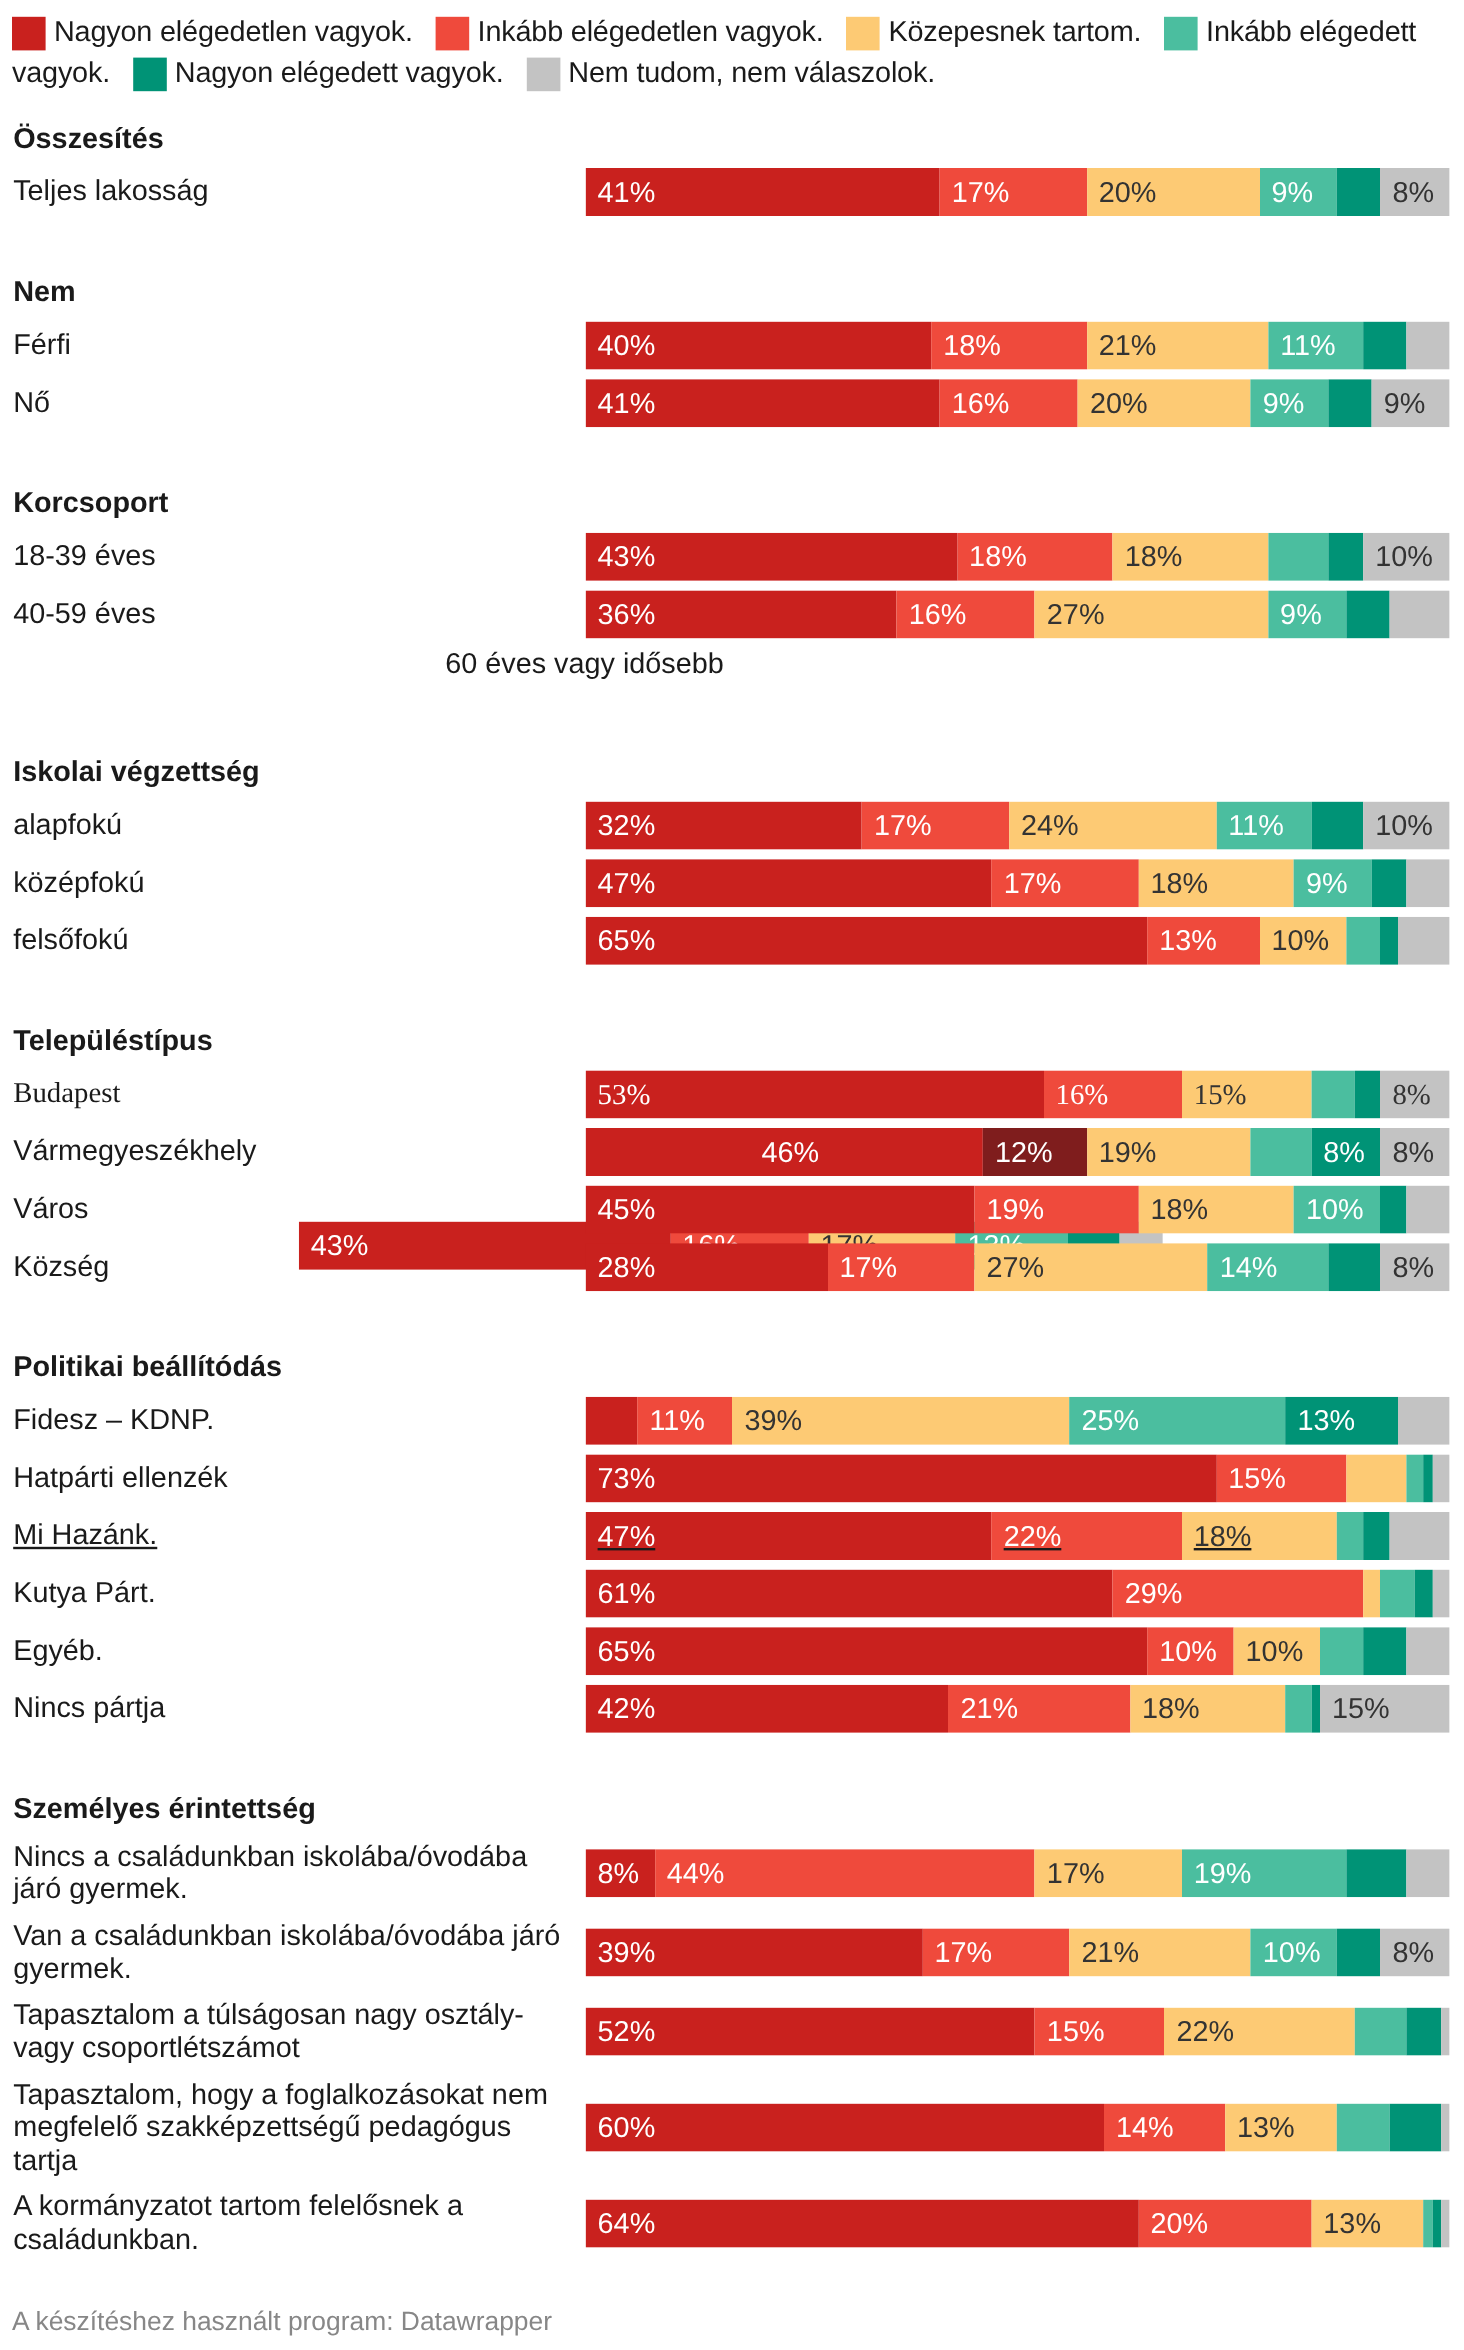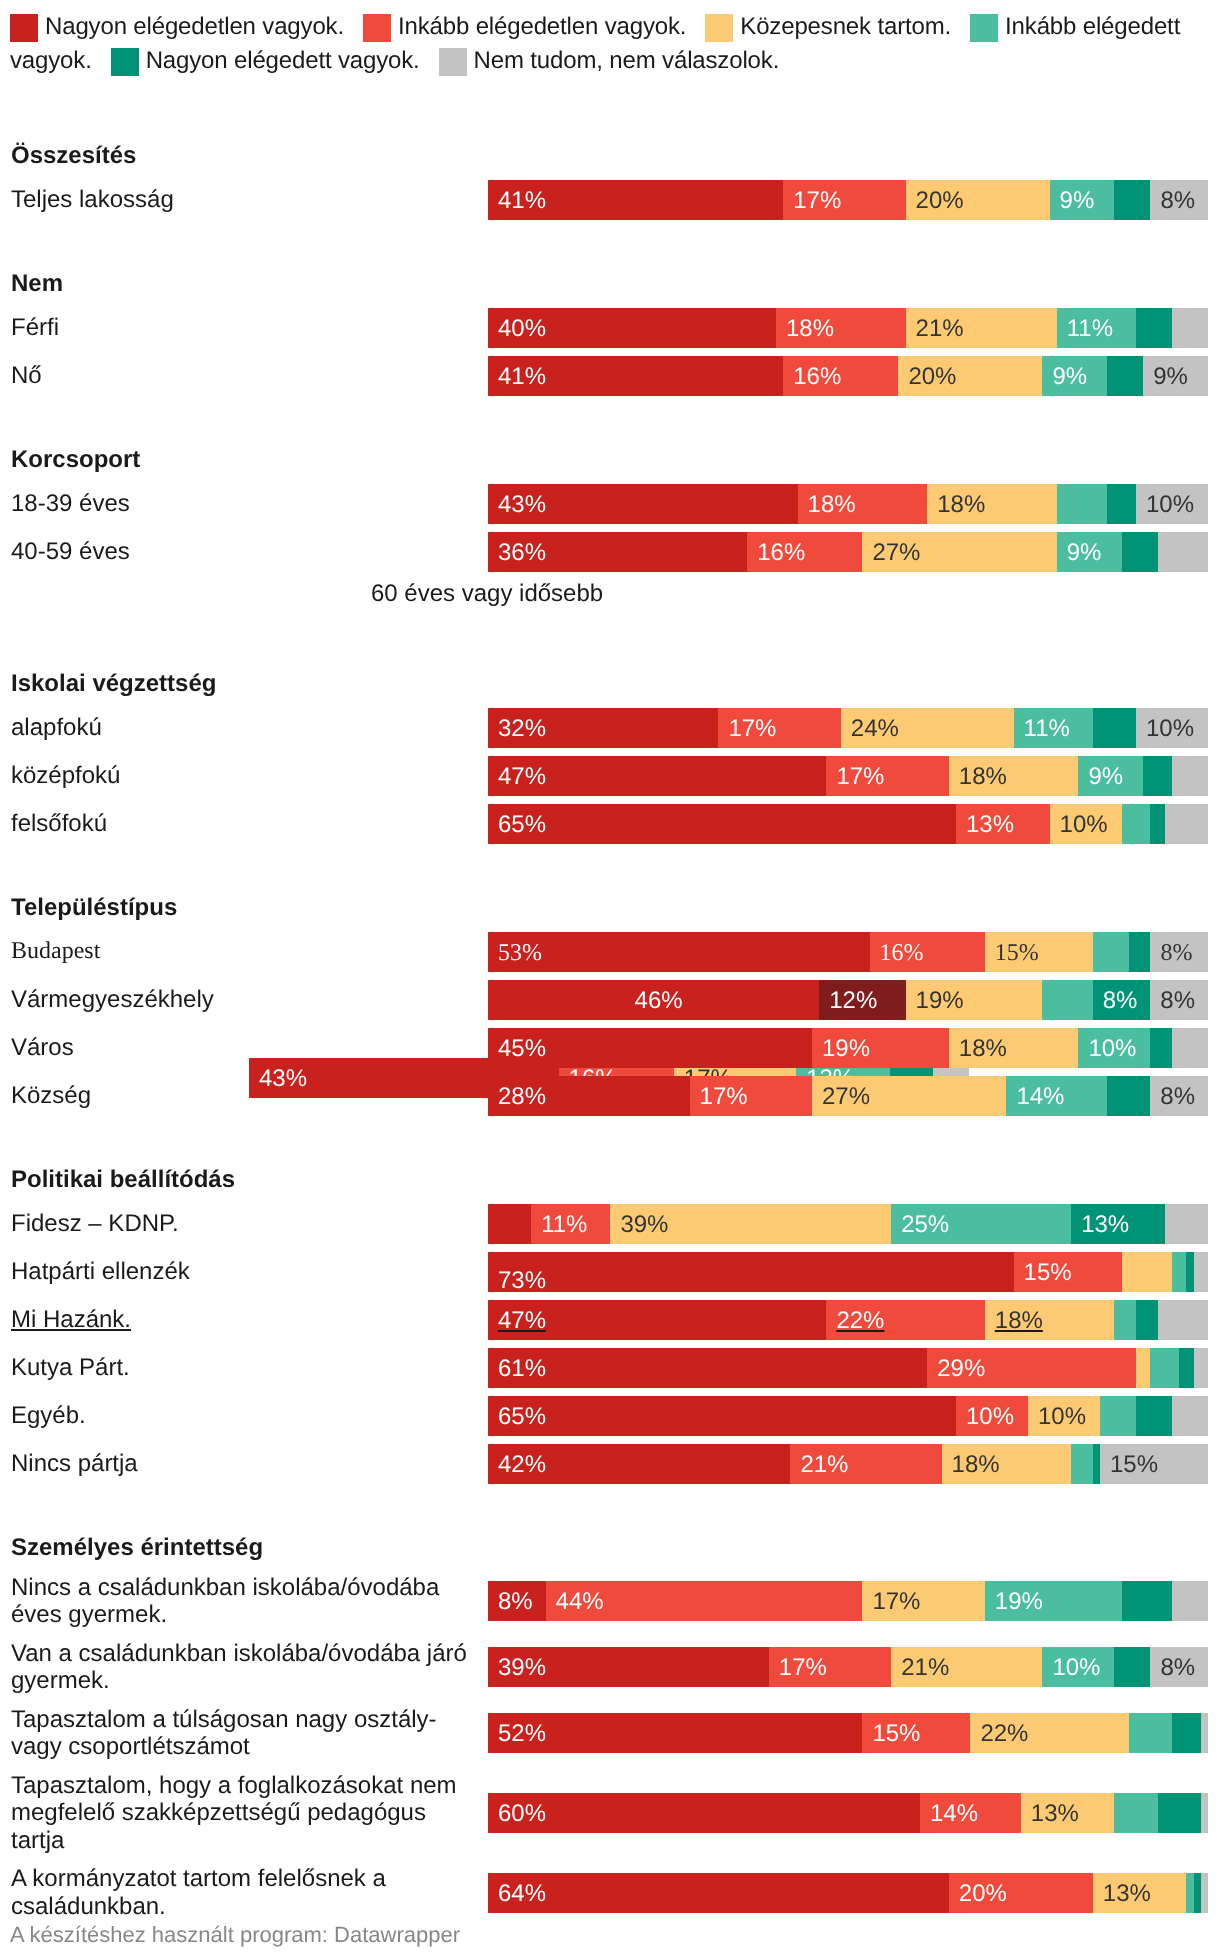--- a/index.html
+++ b/index.html
@@ -22,21 +22,21 @@
     font-size:24px;line-height:34px;color:#1a1a1a;letter-spacing:-0.15px;
   }
   .legend .item{white-space:normal;}
   .legend .sw{
     display:inline-block;width:28px;height:28px;
     vertical-align:-8px;margin-right:7px;
   }
   .legend .gap{display:inline-block;width:19px;}
 
   
-  .sections{position:absolute;left:10px;top:101px;width:1198px;margin-top:40px;}
+  .sections{position:absolute;left:10px;top:101px;width:1198px;}
   .section{margin-bottom:49px;}
   .section:last-child{margin-bottom:0;}
   .sec-title{
     font-size:24px;font-weight:bold;line-height:27px;
     color:#1a1a1a;margin:0 0 12px 0;padding-left:1px;position:relative;top:0.5px;
   }
   .row{
     position:relative;display:flex;align-items:center;
     margin-bottom:8px;
   }
@@ -400,21 +400,21 @@
               <span>13%</span>
             </div>
             <div class="seg" style="width: 6%; background: rgb(195, 195, 195); color: rgb(51, 51, 51);">
               <span></span>
             </div>
           </div>
   </div>
         <div class="row" style="height: 40px;">
     <div class="rlabel">Hatpárti ellenzék</div>
     <div class="bar">
-            <div class="seg" style="width: 73%; background: rgb(201, 33, 30); color: rgb(255, 255, 255); align-items: flex-end;">
+            <div class="seg" style="width: 73%; background: rgb(201, 33, 30); color: rgb(255, 255, 255);">
               <span>73%</span>
             </div>
             <div class="seg" style="width: 15%; background: rgb(239, 74, 60); color: rgb(255, 255, 255);">
               <span>15%</span>
             </div>
             <div class="seg" style="width: 7%; background: rgb(253, 202, 116); color: rgb(51, 51, 51);">
               <span></span>
             </div>
             <div class="seg" style="width: 2%; background: rgb(75, 190, 159); color: rgb(255, 255, 255);">
               <span></span>
@@ -516,21 +516,21 @@
             </div>
             <div class="seg" style="width: 15%; background: rgb(195, 195, 195); color: rgb(51, 51, 51);">
               <span>15%</span>
             </div>
           </div>
   </div>
       </div>
       <div class="section">
     <div class="sec-title">Személyes érintettség</div>
   <div class="row" style="height: 58px;">
-    <div class="rlabel">Nincs a családunkban iskolába/óvodába éves gyermek.</div>
+    <div class="rlabel">Nincs a családunkban iskolába/óvodába járó gyermek.</div>
     <div class="bar">
             <div class="seg" style="width: 8%; background: rgb(201, 33, 30); color: rgb(255, 255, 255);">
               <span>8%</span>
             </div>
             <div class="seg" style="width: 44%; background: rgb(239, 74, 60); color: rgb(255, 255, 255);">
               <span>44%</span>
             </div>
             <div class="seg" style="width: 17%; background: rgb(253, 202, 116); color: rgb(51, 51, 51);">
               <span>17%</span>
             </div>

